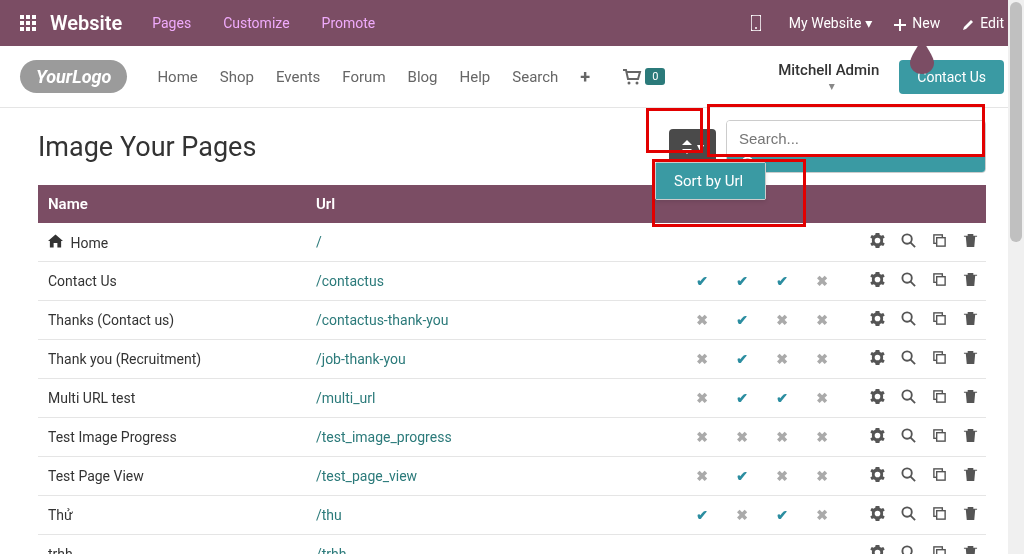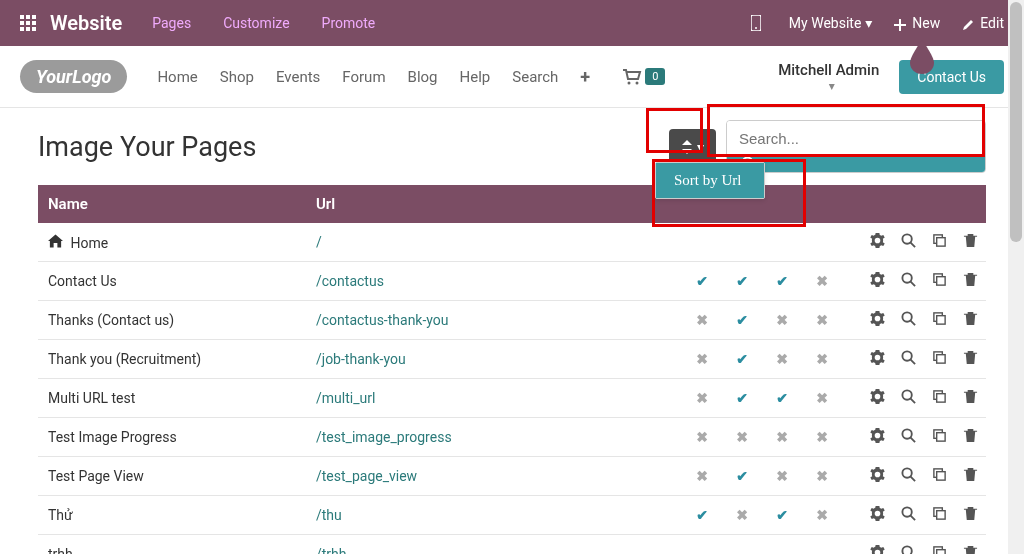--- a/index.html
+++ b/index.html
@@ -54,21 +54,21 @@
     .table td { padding: 10px 8px; border-bottom: 1px solid #e5e5e5; vertical-align: middle; }
     .table td:first-child { padding-left: 10px; color: #333; }
     .url-cell { color: #2b7a7a; }
     .icon-cell { text-align: center; width: 40px; }
     .action-cell { text-align: center; width: 30px; }
     .check { color: #2b8da0; font-weight: bold; }
     .cross { color: #aaa; font-weight: bold; }
     .home-icon { margin-right: 4px; }
     
     
-    .dropdown { position: absolute; background: #fff; border: 1px solid #ccc; border-radius: 2px; z-index: 60; box-shadow: 0 2px 4px rgba(0,0,0,0.1); font-family: Liberation Serif, serif; }
+    .dropdown { position: absolute; background: #fff; border: 1px solid #ccc; border-radius: 2px; z-index: 60; box-shadow: 0 2px 4px rgba(0,0,0,0.1); }
     .dropdown-item { padding: 9px 22px 9px 18px; cursor: pointer; font-size: 15px; white-space: nowrap; }
     .dropdown-item.active { background: #3a9aa3; color: #fff; }
     
     
     .scrollbar-track { position: absolute; right: 0; top: 0; width: 16px; height: 554px; background: #f0f0f0; }
     .scrollbar-thumb { position: absolute; right: 2px; top: 2px; width: 12px; height: 240px; background: #c0c0c0; border-radius: 6px; }
   </style>
 </head>
 <body>
 

